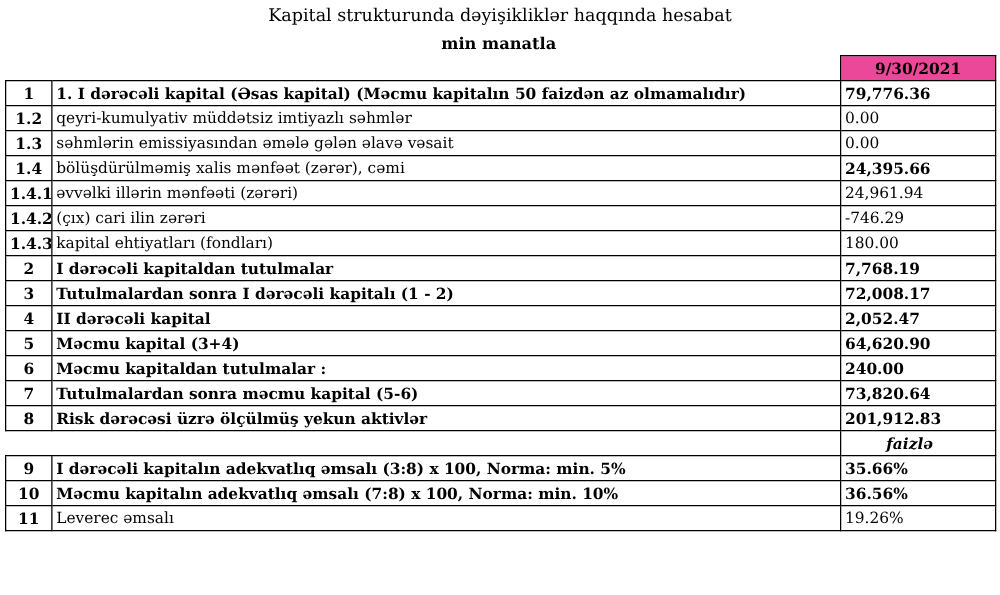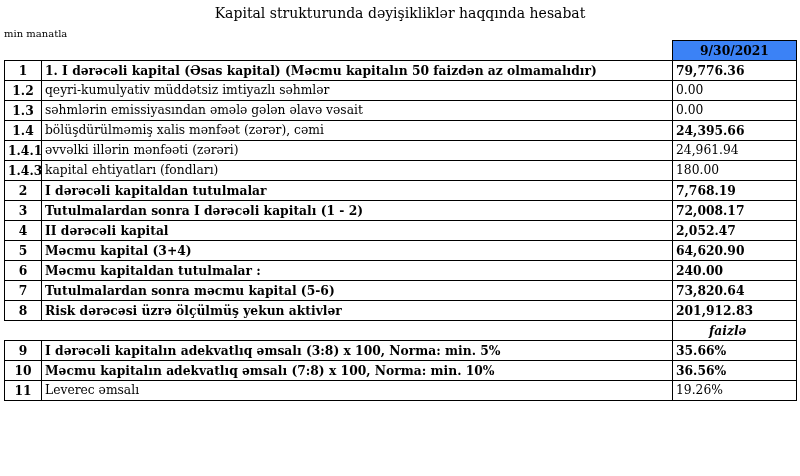--- a/index.html
+++ b/index.html
@@ -8,40 +8,40 @@
     width:800px; height:476px; overflow:hidden;
     font-family:"DejaVu Serif","Liberation Serif",serif;
     color:#000;
   }
   .page { position:relative; width:800px; height:476px; padding:5px 4px 0 4px; }
   .title {
     text-align:center; font-weight:normal; font-size:14px;
     margin-bottom:7px; letter-spacing:0;
   }
   .unit-label {
-    text-align:left; font-weight:normal; font-size:10px;
+    text-align:center; font-weight:bold; font-size:13px;
     padding-right:2px; margin-bottom:1px;
   }
   table { width:792px; border-collapse:collapse; table-layout:fixed; }
   col.c-no { width:37px; }
   col.c-label { width:631px; }
   col.c-val { width:124px; }
   td {
     border:1px solid #000;
     font-size:12.3px; height:19px; line-height:19px;
     padding:0 3px; overflow:hidden; white-space:nowrap;
   }
   td.no { text-align:center; font-weight:bold; }
   td.label { text-align:left; }
   td.val { text-align:left; }
   td.bold { font-weight:bold; }
   
   td.blank-head { border:none; background:#fff; }
   td.date-cell {
-    background:#3b82f6; font-weight:bold; text-align:center;
+    background:#ec4899; font-weight:bold; text-align:center;
   }
   
   td.sep-blank { border-left:none; border-right:none; border-top:none; }
   td.sep-val { font-weight:bold; font-style:italic;padding-left:36px; }
 </style>
 </head>
 <body>
 
 <div class="page">
   <div class="title">Kapital strukturunda dəyişikliklər haqqında hesabat</div>
@@ -76,20 +76,25 @@
         </tr>
         <tr>
           <td class="no">1.4</td>
           <td class="label">bölüşdürülməmiş xalis mənfəət (zərər), cəmi</td>
           <td class="val bold">24,395.66</td>
         </tr>
         <tr>
           <td class="no">1.4.1</td>
           <td class="label">əvvəlki illərin mənfəəti (zərəri)</td>
           <td class="val">24,961.94</td>
+        </tr>
+        <tr>
+          <td class="no">1.4.2</td>
+          <td class="label">(çıx) cari ilin zərəri</td>
+          <td class="val">-746.29</td>
         </tr>
         <tr>
           <td class="no">1.4.3</td>
           <td class="label">kapital ehtiyatları (fondları)</td>
           <td class="val">180.00</td>
         </tr>
         <tr>
           <td class="no">2</td>
           <td class="label bold">I dərəcəli kapitaldan  tutulmalar</td>
           <td class="val bold">7,768.19</td>

